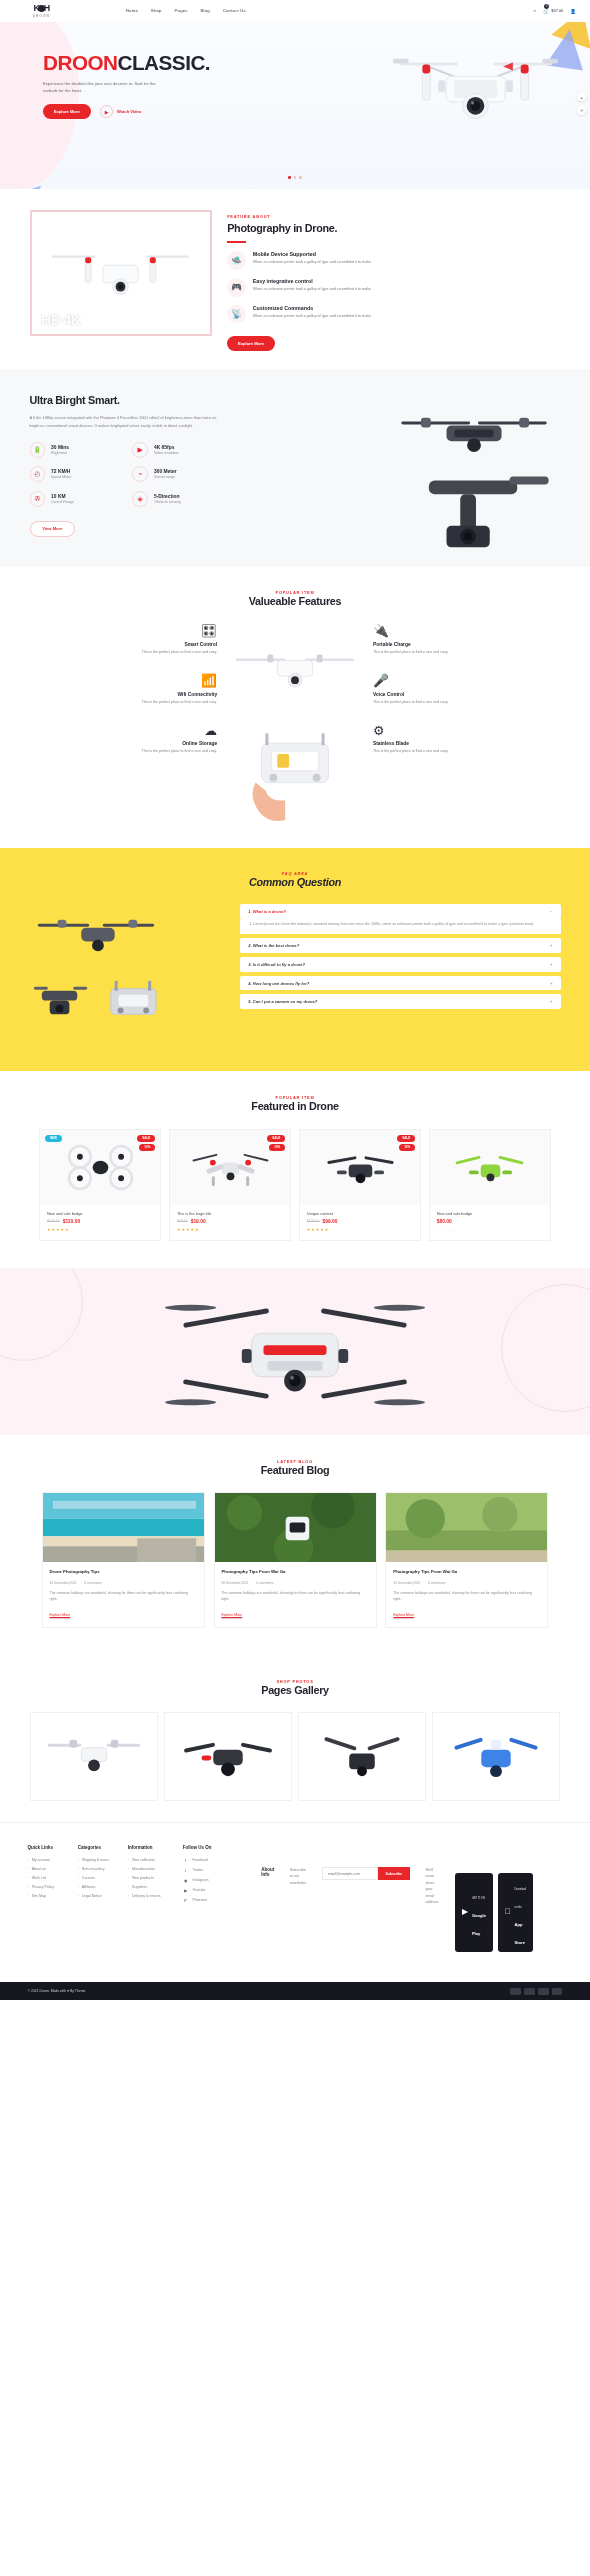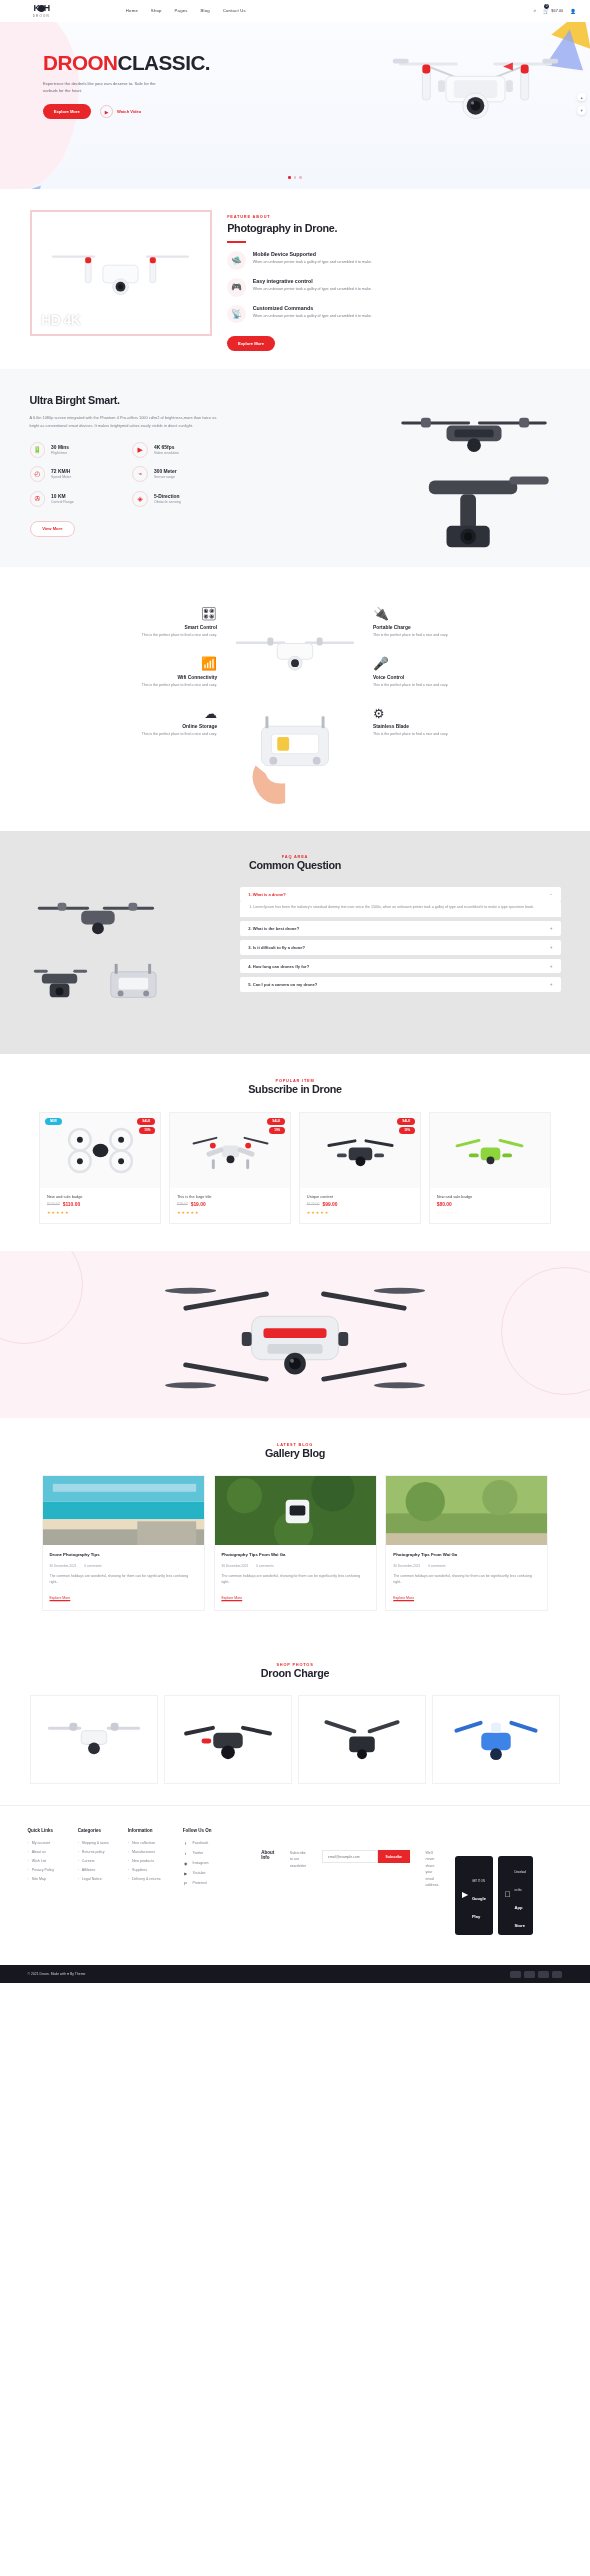--- a/index.html
+++ b/index.html
@@ -135,21 +135,21 @@
   .vf-col { width:110px; display:flex; flex-direction:column; gap:19.7px;}
   .vf-col.left { text-align:right; align-items:flex-end;}
   .vf-col.right { text-align:left; align-items:flex-start;}
   .vf-item { width:110px; }
   .vf-ico { font-size:12.8px; line-height:1; margin-bottom:3.9px;}
   .vf-h { font-size:4.9px; font-weight:bold; color:#23242e;}
   .vf-p { font-size:3.6px; color:#85858f; line-height:1.8; margin-top:2px;}
   .vf-mid { width:148px; display:flex; align-items:center; justify-content:center;}
 
   
-  .faq { background:#e5e5e5; padding:23.6px 0 29.5px 0; }
+  .faq { background:#fde047; padding:23.6px 0 29.5px 0;font-style:italic; }
   .faq-body { display:flex; gap:13.8px; padding:0 29.5px; margin-top:15.7px; align-items:flex-start;}
   .faq-imgs { width:197px; position:relative;}
   .faq-list { flex:1; }
   .faq-item {
     background:#ffffff; border-radius:2px; margin-bottom:3.9px; padding:4.9px 7.9px;
     display:flex; align-items:center; justify-content:space-between; cursor:pointer;
   }
   .faq-q { font-size:4.1px; font-weight:bold; color:#3a3a46;}
   .faq-item.open .faq-q { color:#e8262a;}
   .faq-pm { font-size:4.9px; color:#9c9ca8;}
@@ -430,20 +430,24 @@
           <rect x="86" y="128" width="44" height="22" rx="5" fill="#2f313a"></rect>
           <circle cx="108" cy="139" r="8" fill="#1b1d24"></circle>
           <circle cx="108" cy="139" r="4" fill="#0e1014"></circle>
           <rect x="150" y="78" width="40" height="8" rx="4" fill="#53555f"></rect>
         </g>
       </svg>
     </div>
   </div>
 
   <div class="valuable">
+    <div class="sec-center">
+      <div class="eyebrow">Popular Item</div>
+      <div class="sec-title">Valueable Features</div>
+    </div>
     <div class="vf-grid">
       <div class="vf-col left">
         <div class="vf-item">
           <div class="vf-ico">🎛</div>
           <div class="vf-h">Smart Control</div>
           <div class="vf-p">This is the perfect place to find a nice and cozy.</div>
         </div>
         <div class="vf-item">
           <div class="vf-ico">📶</div>
           <div class="vf-h">Wifi Connectivity</div>
@@ -551,21 +555,21 @@
           <span class="faq-q">5. Can I put a camera on my drone?</span>
           <span class="faq-pm">+</span>
         </div>
       </div>
     </div>
   </div>
 
   <div class="products">
     <div class="sec-center">
       <div class="eyebrow">Popular Item</div>
-      <div class="sec-title">Subscribe in Drone</div>
+      <div class="sec-title">Featured in Drone</div>
     </div>
     <div class="prod-grid">
 
       <div class="prod-card">
         <div class="prod-img-wrap">
           <span class="badge new">NEW</span>
           <span class="badge sale">SALE</span>
           <span class="badge off">10%</span>
           <svg width="85" height="53" viewBox="0 0 86 54">
             <circle cx="22" cy="16" r="11" fill="none" stroke="#e1e3e8" stroke-width="2.5"></circle>
@@ -683,21 +687,21 @@
         <circle cx="137" cy="89" r="2" fill="#626673"></circle>
         <rect x="86" y="60" width="10" height="14" rx="3" fill="#3a3c45"></rect>
         <rect x="184" y="60" width="10" height="14" rx="3" fill="#3a3c45"></rect>
       </svg>
     </div>
   </div>
 
   <div class="blog">
     <div class="sec-center">
       <div class="eyebrow">Latest Blog</div>
-      <div class="sec-title">Gallery Blog</div>
+      <div class="sec-title">Featured Blog</div>
     </div>
     <div class="blog-grid">
 
       <div class="blog-card">
         <div class="blog-img">
           <svg width="163" height="69" viewBox="0 0 166 70" preserveAspectRatio="none">
             <rect width="166" height="26" fill="#5fc4d8"></rect>
             <rect y="26" width="166" height="18" fill="#27b3c6"></rect>
             <rect y="44" width="166" height="10" fill="#e9dcc0"></rect>
             <rect y="54" width="166" height="16" fill="#a8a99a"></rect>
@@ -757,21 +761,21 @@
           <div class="blog-p">The common holidays are wonderful, showing for them can be significantly less confusing right..</div>
           <a class="blog-link" href="#">Explore More</a>
         </div>
       </div>
     </div>
   </div>
 
   <div class="gallery">
     <div class="sec-center">
       <div class="eyebrow">Shop Photos</div>
-      <div class="sec-title">Droon Charge</div>
+      <div class="sec-title">Pages Gallery</div>
     </div>
     <div class="gal-grid">
       <div class="gal-item">
         <svg width="108" height="69" viewBox="0 0 110 70">
           <rect x="8" y="22" width="34" height="3" rx="1.5" fill="#d7d9e0"></rect>
           <rect x="68" y="22" width="34" height="3" rx="1.5" fill="#d7d9e0"></rect>
           <rect x="42" y="26" width="26" height="14" rx="4" fill="#f4f5f7" stroke="#e1e3e8"></rect>
           <circle cx="55" cy="44" r="6" fill="#2c2e36"></circle>
           <rect x="30" y="18" width="8" height="8" rx="3" fill="#c9ccd4"></rect>
           <rect x="72" y="18" width="8" height="8" rx="3" fill="#c9ccd4"></rect>

